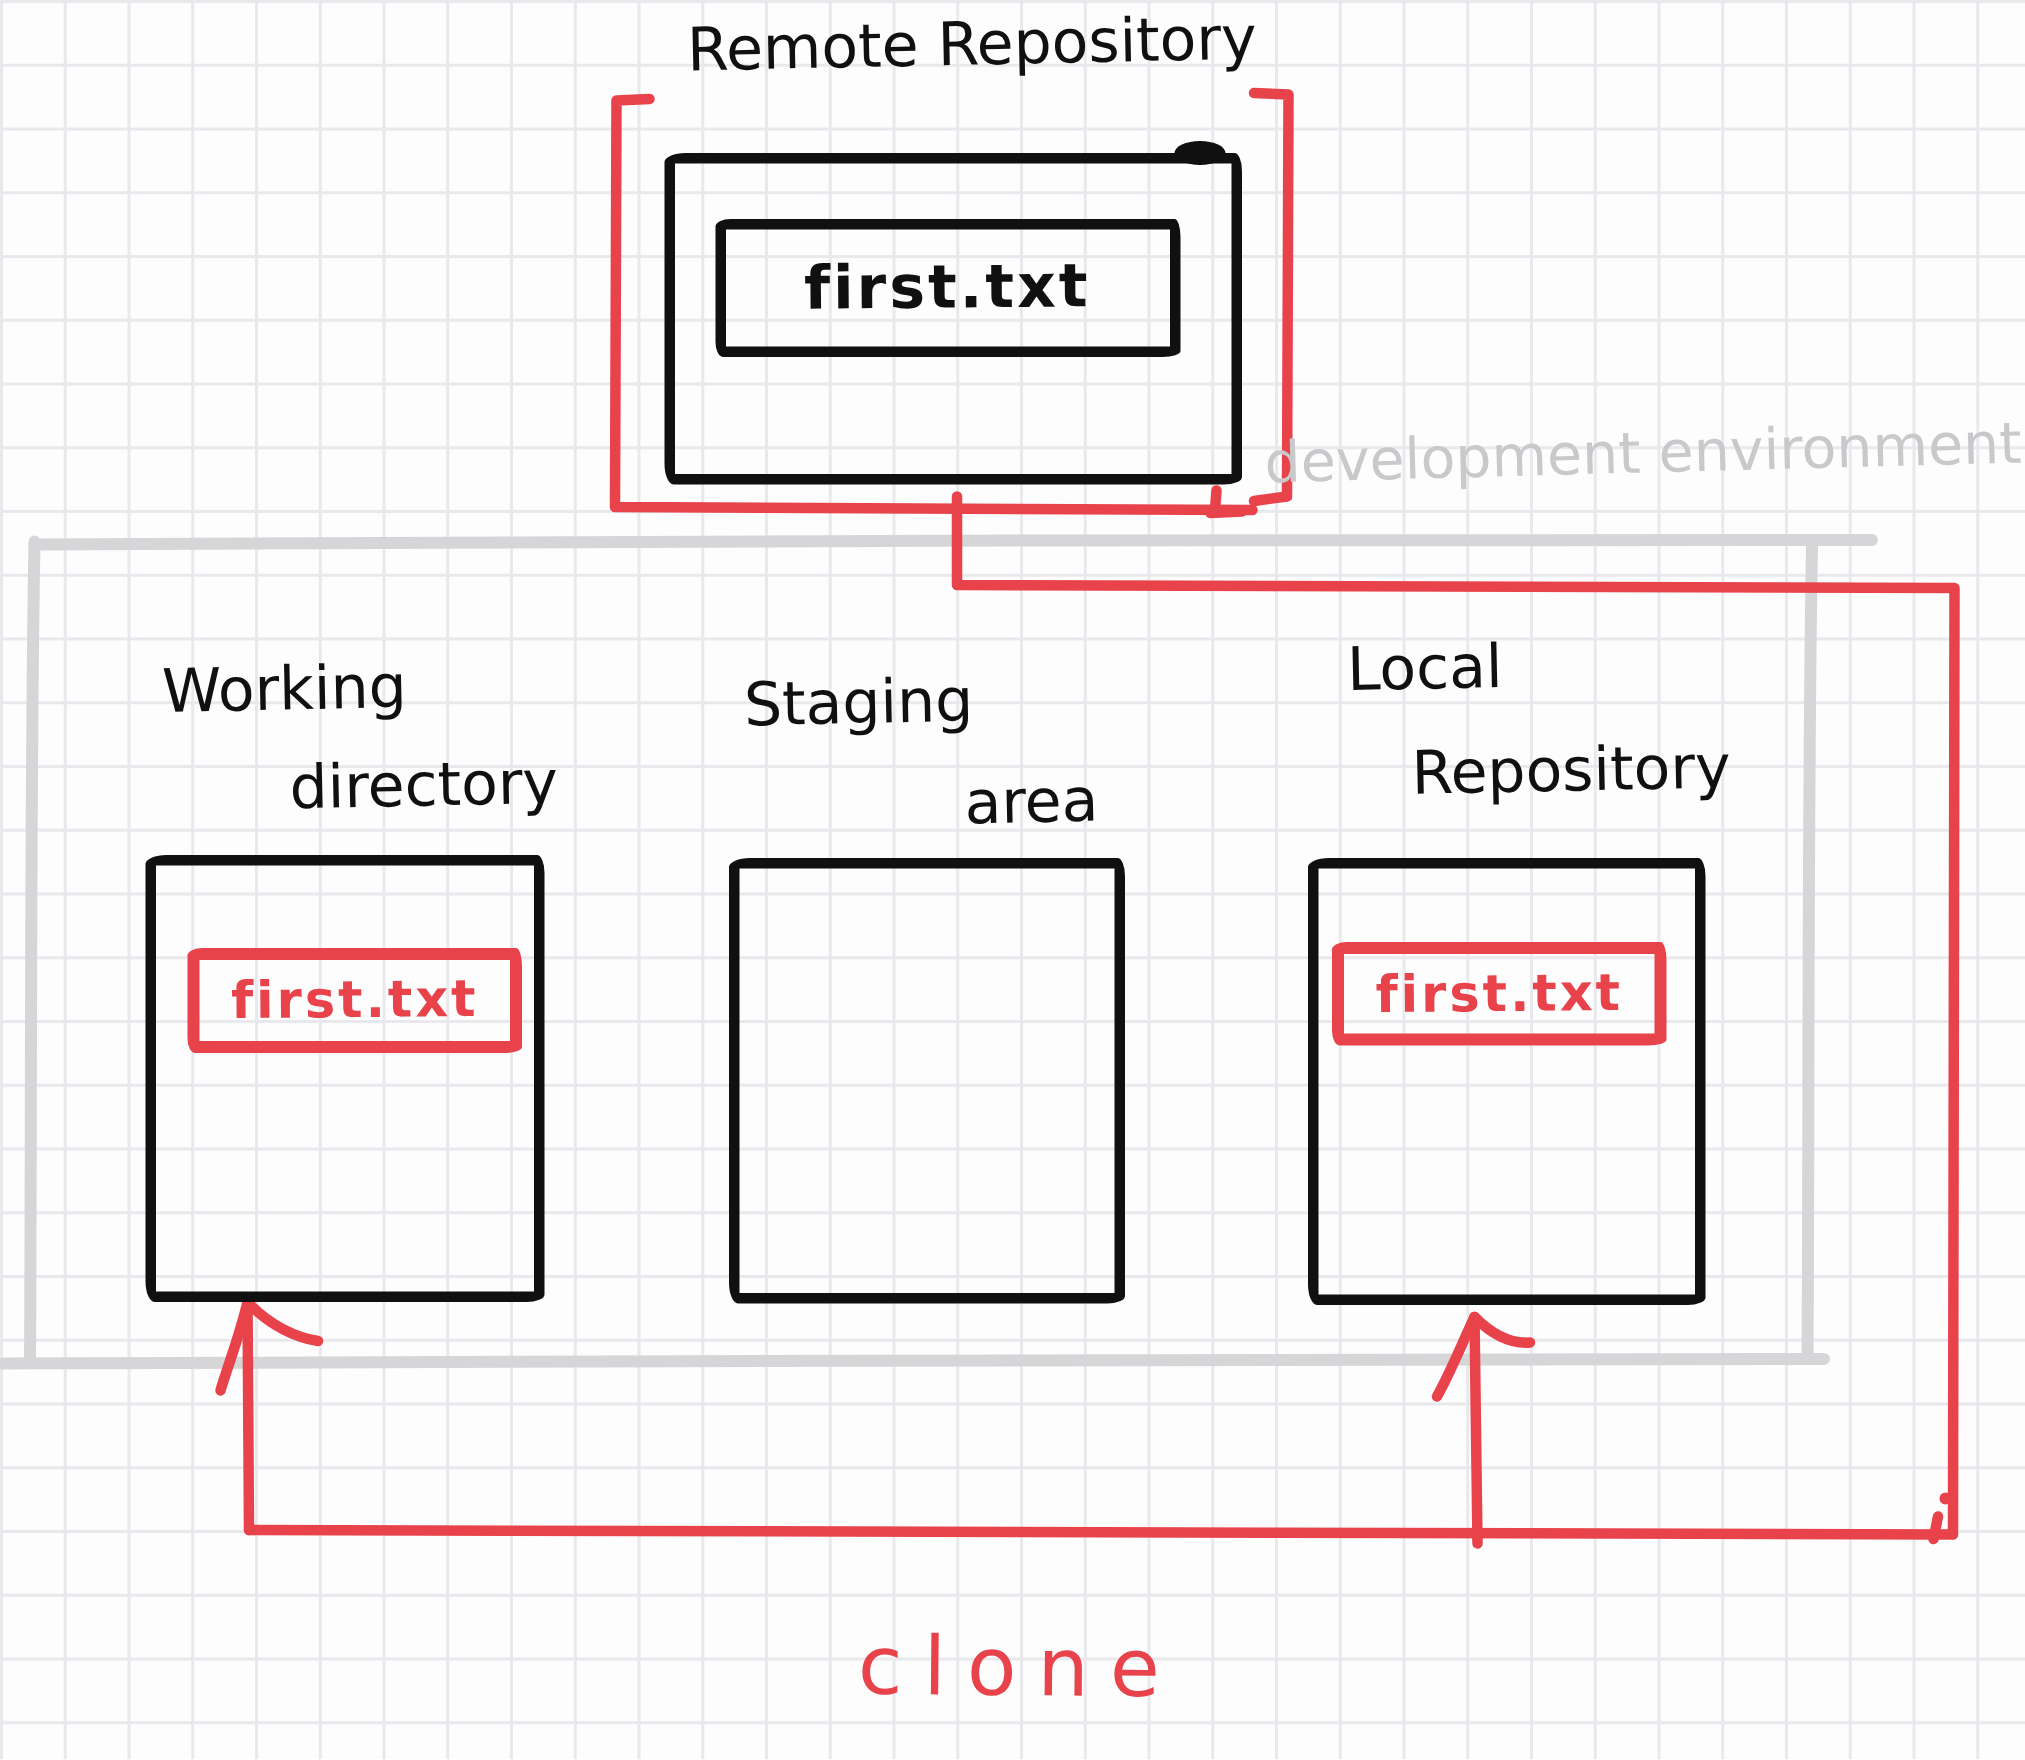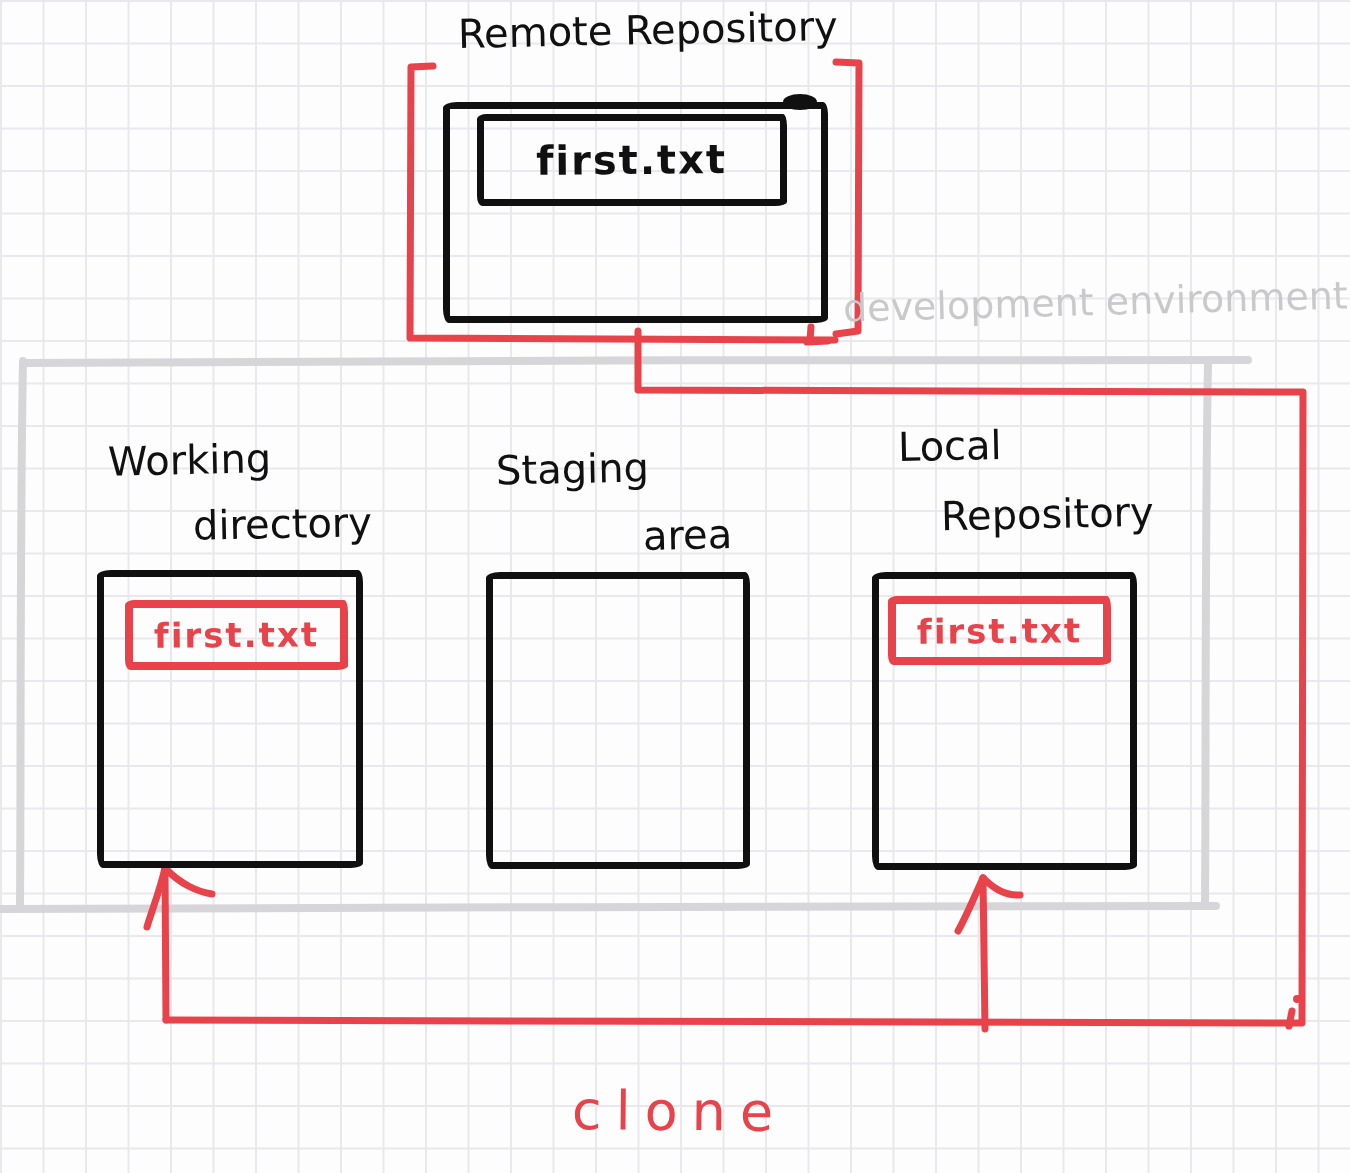--- a/index.html
+++ b/index.html
@@ -30,20 +30,21 @@
     background: transparent;
   }
   .filebox {
     position: absolute;
     box-sizing: border-box;
     border: 7px solid #101010;
     border-radius: 10px 4px 12px 5px / 5px 12px 4px 10px;
     display: flex;
     align-items: center;
     justify-content: center;
+    margin-top: 32px;
   }
   .filebox.red { border-color: #e8424a; border-width: 8px; }
   .filetext {
     font-weight: bold;
     font-size: 40px;
     letter-spacing: 2px;
     transform: rotate(-0.5deg);
     white-space: nowrap;
   }
   .filetext.red { color: #e8424a; font-size: 34px; }

